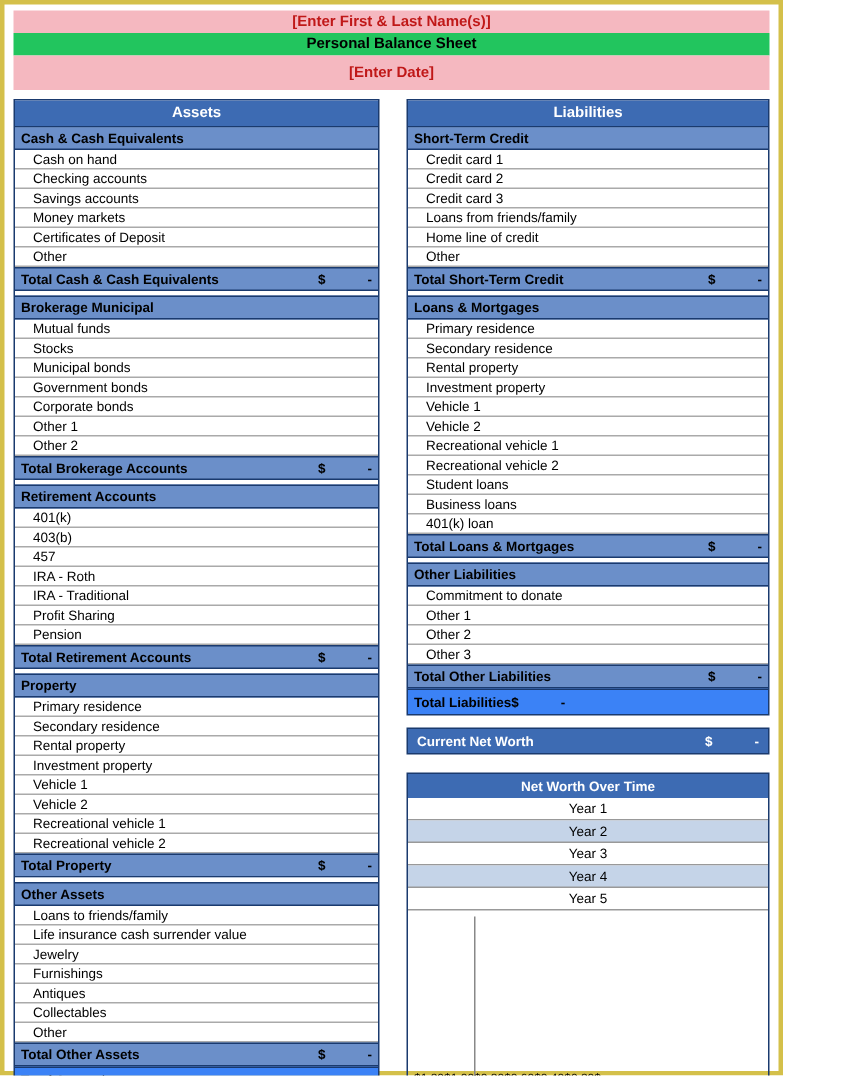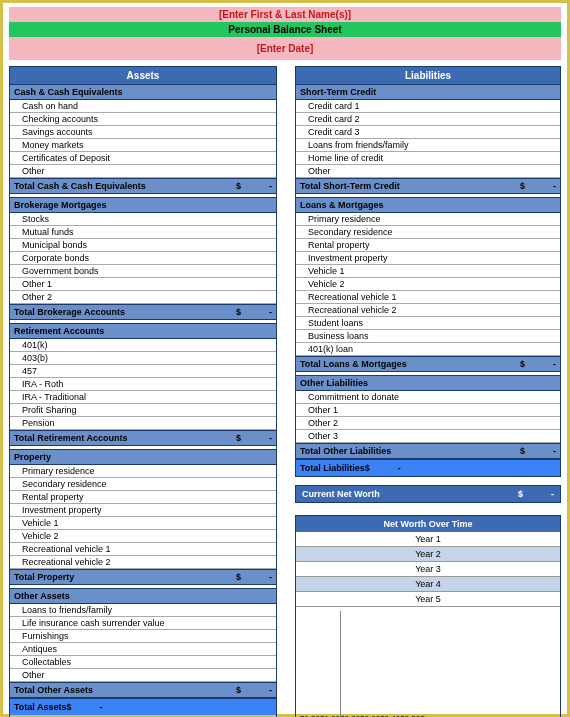--- a/index.html
+++ b/index.html
@@ -1,17 +1,17 @@
 <!DOCTYPE html>
 <html><head>
 <meta charset="utf-8">
 <style>
   * { box-sizing: border-box; margin: 0; padding: 0; }
   body { font-family: Arial, sans-serif; font-size: 9px; background: #fff; }
-  .page { width: 570px; height: 717px; border: 3px solid #d4c04a; padding: 4px 6px; }
+  .page { width: 522px; height: 717px; border: 3px solid #d4c04a; padding: 4px 6px; }
   .header-name { background: #f5b8c0; color: #c01818; text-align: center; font-weight: bold; padding: 2px; font-size: 10px; }
   .header-title { background: #22c55e; color: #000; text-align: center; font-weight: bold; padding: 2px; font-size: 10px; }
   .header-date { background: #f5b8c0; color: #c01818; text-align: center; font-weight: bold; padding: 6px; font-size: 10px; margin-bottom: 6px; }
   .columns { display: flex; gap: 18px; }
   .col { flex: 1; border: 1px solid #1a3a6e; }
   .main-header { background: #3d6bb3; color: #fff; text-align: center; font-weight: bold; padding: 3px; font-size: 10px; border-bottom: 1px solid #1a3a6e; }
   .section-header { background: #6b8fc9; color: #000; font-weight: bold; padding: 2px 4px; font-size: 9px; border-top: 1px solid #1a3a6e; border-bottom: 1px solid #1a3a6e; }
   .row { display: flex; justify-content: space-between; padding: 1px 4px 1px 12px; border-bottom: 1px solid #aaa; font-size: 9px; min-height: 13px; align-items: center; }
   .row:last-of-type { border-bottom: none; }
   .total-row { background: #6b8fc9; display: flex; justify-content: space-between; padding: 2px 4px; font-weight: bold; font-size: 9px; border-top: 1px solid #1a3a6e; border-bottom: 1px solid #1a3a6e; }
@@ -66,35 +66,35 @@
             <span>Other</span>
           </div>
           <div class="total-row">
             <span>Total Cash &amp; Cash Equivalents</span>
             <span class="amt">
               <span>$</span>
               <span>-</span>
             </span>
           </div>
           <div class="spacer"></div>
-          <div class="section-header">Brokerage Mortgages</div>
+          <div class="section-header">Brokerage Municipal</div>
+          <div class="row">
+            <span>Mutual funds</span>
+          </div>
           <div class="row">
             <span>Stocks</span>
           </div>
           <div class="row">
-            <span>Mutual funds</span>
-          </div>
-          <div class="row">
             <span>Municipal bonds</span>
           </div>
           <div class="row">
+            <span>Government bonds</span>
+          </div>
+          <div class="row">
             <span>Corporate bonds</span>
-          </div>
-          <div class="row">
-            <span>Government bonds</span>
           </div>
           <div class="row">
             <span>Other 1</span>
           </div>
           <div class="row">
             <span>Other 2</span>
           </div>
           <div class="total-row">
             <span>Total Brokerage Accounts</span>
             <span class="amt">
@@ -165,20 +165,23 @@
               <span>-</span>
             </span>
           </div>
           <div class="spacer"></div>
           <div class="section-header">Other Assets</div>
           <div class="row">
             <span>Loans to friends/family</span>
           </div>
           <div class="row">
             <span>Life insurance cash surrender value</span>
+          </div>
+          <div class="row">
+            <span>Jewelry</span>
           </div>
           <div class="row">
             <span>Furnishings</span>
           </div>
           <div class="row">
             <span>Antiques</span>
           </div>
           <div class="row">
             <span>Collectables</span>
           </div>

